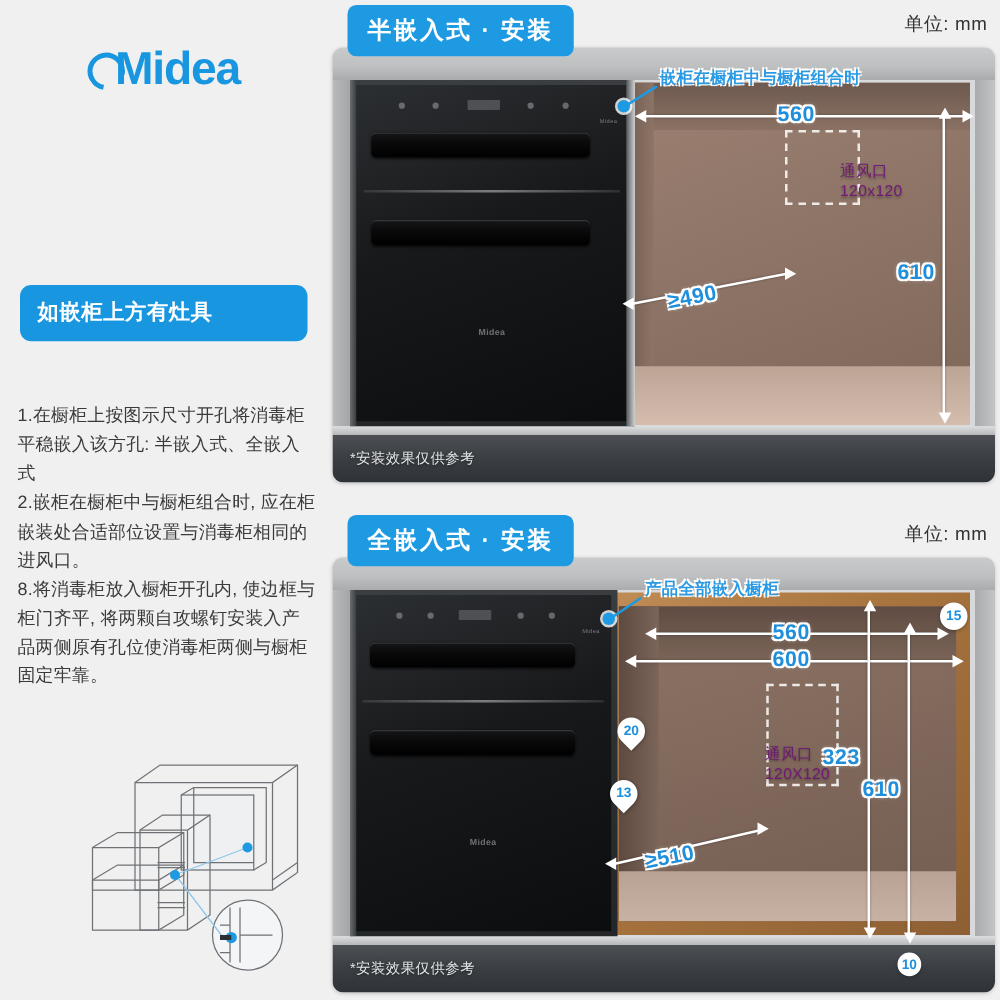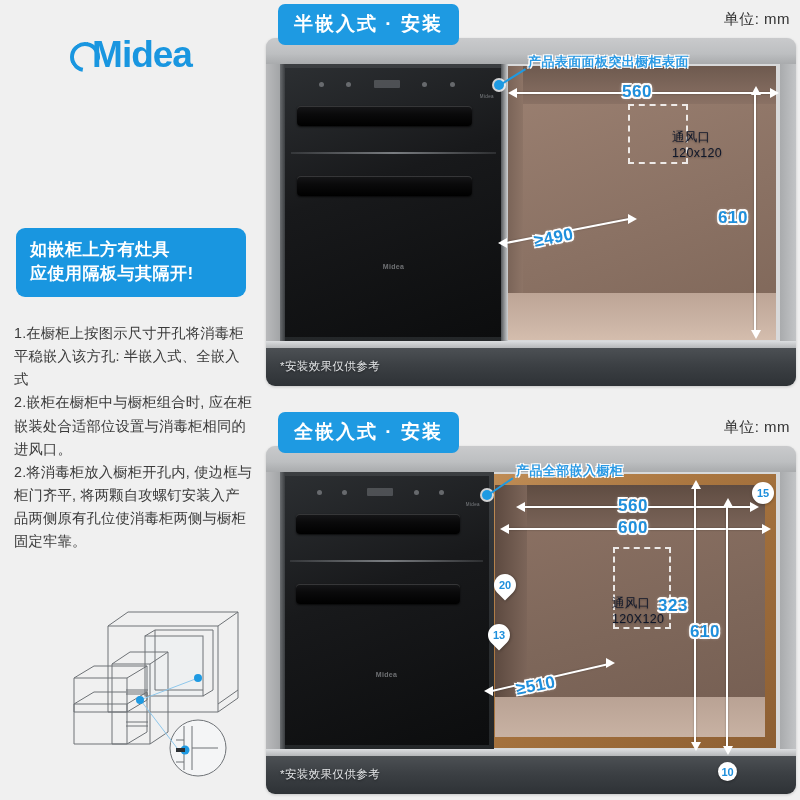--- a/index.html
+++ b/index.html
@@ -158,21 +158,21 @@
     background: linear-gradient(180deg,#bda596 0%,#cab3a4 60%,#d4bdad 100%);
   }
   .cav-sidel {
     position: absolute; left: 0; top: 0; bottom: 0; width: 9%;
     background: linear-gradient(90deg,#6d594e,#8d7466);
   }
   .vent {
     position: absolute; border: 2px dashed rgba(255,255,255,.85);
   }
   .vent-label {
-    position: absolute; color: #0f172a; font-size: 12.5px; line-height: 1.25;
+    position: absolute; color: #701a75; font-size: 12.5px; line-height: 1.25;
     letter-spacing: .3px; text-shadow: 0 1px 2px rgba(0,0,0,.35);
   }
 
   
   .wood-frame {
     position: absolute;
     background: linear-gradient(135deg,#c08d56 0%,#a9753f 40%,#8d5f33 100%);
     padding: 11px;
   }
   .wood-inner {
@@ -263,27 +263,26 @@
     <div class="brand">
       <div class="brand-logo">
         <span class="brand-mark"></span>
         <span>Midea</span>
       </div>
     </div>
 
 
     <div class="note-box">
       <div>如嵌柜上方有灶具</div>
-      <div>应使用隔板与其隔开!</div>
     </div>
 
     <div class="steps">
       <p>1.在橱柜上按图示尺寸开孔将消毒柜平稳嵌入该方孔: 半嵌入式、全嵌入式</p>
       <p>2.嵌柜在橱柜中与橱柜组合时, 应在柜嵌装处合适部位设置与消毒柜相同的进风口。</p>
-      <p>2.将消毒柜放入橱柜开孔内, 使边框与柜门齐平, 将两颗自攻螺钉安装入产品两侧原有孔位使消毒柜两侧与橱柜固定牢靠。</p>
+      <p>8.将消毒柜放入橱柜开孔内, 使边框与柜门齐平, 将两颗自攻螺钉安装入产品两侧原有孔位使消毒柜两侧与橱柜固定牢靠。</p>
     </div>
 
     <svg class="linedraw" viewBox="0 0 210 180">
       <g fill="none" stroke="#6e7276" stroke-width="1">
 
         <path d="M56 26 L76 12 L186 12 L186 98 L166 112 L56 112 Z"></path>
         <path d="M56 26 L166 26 L186 12"></path>
         <path d="M166 26 L166 112"></path>
         <path d="M166 104 L186 90"></path>
 
@@ -356,21 +355,21 @@
           <div class="drawer-split" style="top:84px;"></div>
           <div class="handle" style="top:108px;"></div>
           <div class="app-logo" style="top:195px;">Midea</div>
         </div>
         <div class="app-edge-l"></div>
         <div class="app-edge-r"></div>
       </div>
 
       <div class="callout-dot" style="left:228px; top:42px;"></div>
       <div class="callout-leader" style="left:234px; top:46px; width:30px; transform:rotate(-32deg);"></div>
-      <div class="callout-txt" style="left:262px; top:15px;">产品表面面板突出橱柜表面</div>
+      <div class="callout-txt" style="left:262px; top:15px;">嵌柜在橱柜中与橱柜组合时</div>
 
       <div class="dim-line-h" style="left:248px; top:54px; width:258px;"></div>
       <div class="arr arr-l" style="left:242px; top:50px;"></div>
       <div class="arr arr-r" style="left:504px; top:50px;"></div>
       <div class="dim-val" style="left:356px; top:44px;">560</div>
 
       <div class="dim-line-v" style="left:488px; top:56px; height:238px;"></div>
       <div class="arr arr-u" style="left:485px; top:48px;"></div>
       <div class="arr arr-d" style="left:485px; top:292px;"></div>
       <div class="dim-val" style="left:452px; top:170px;">610</div>

